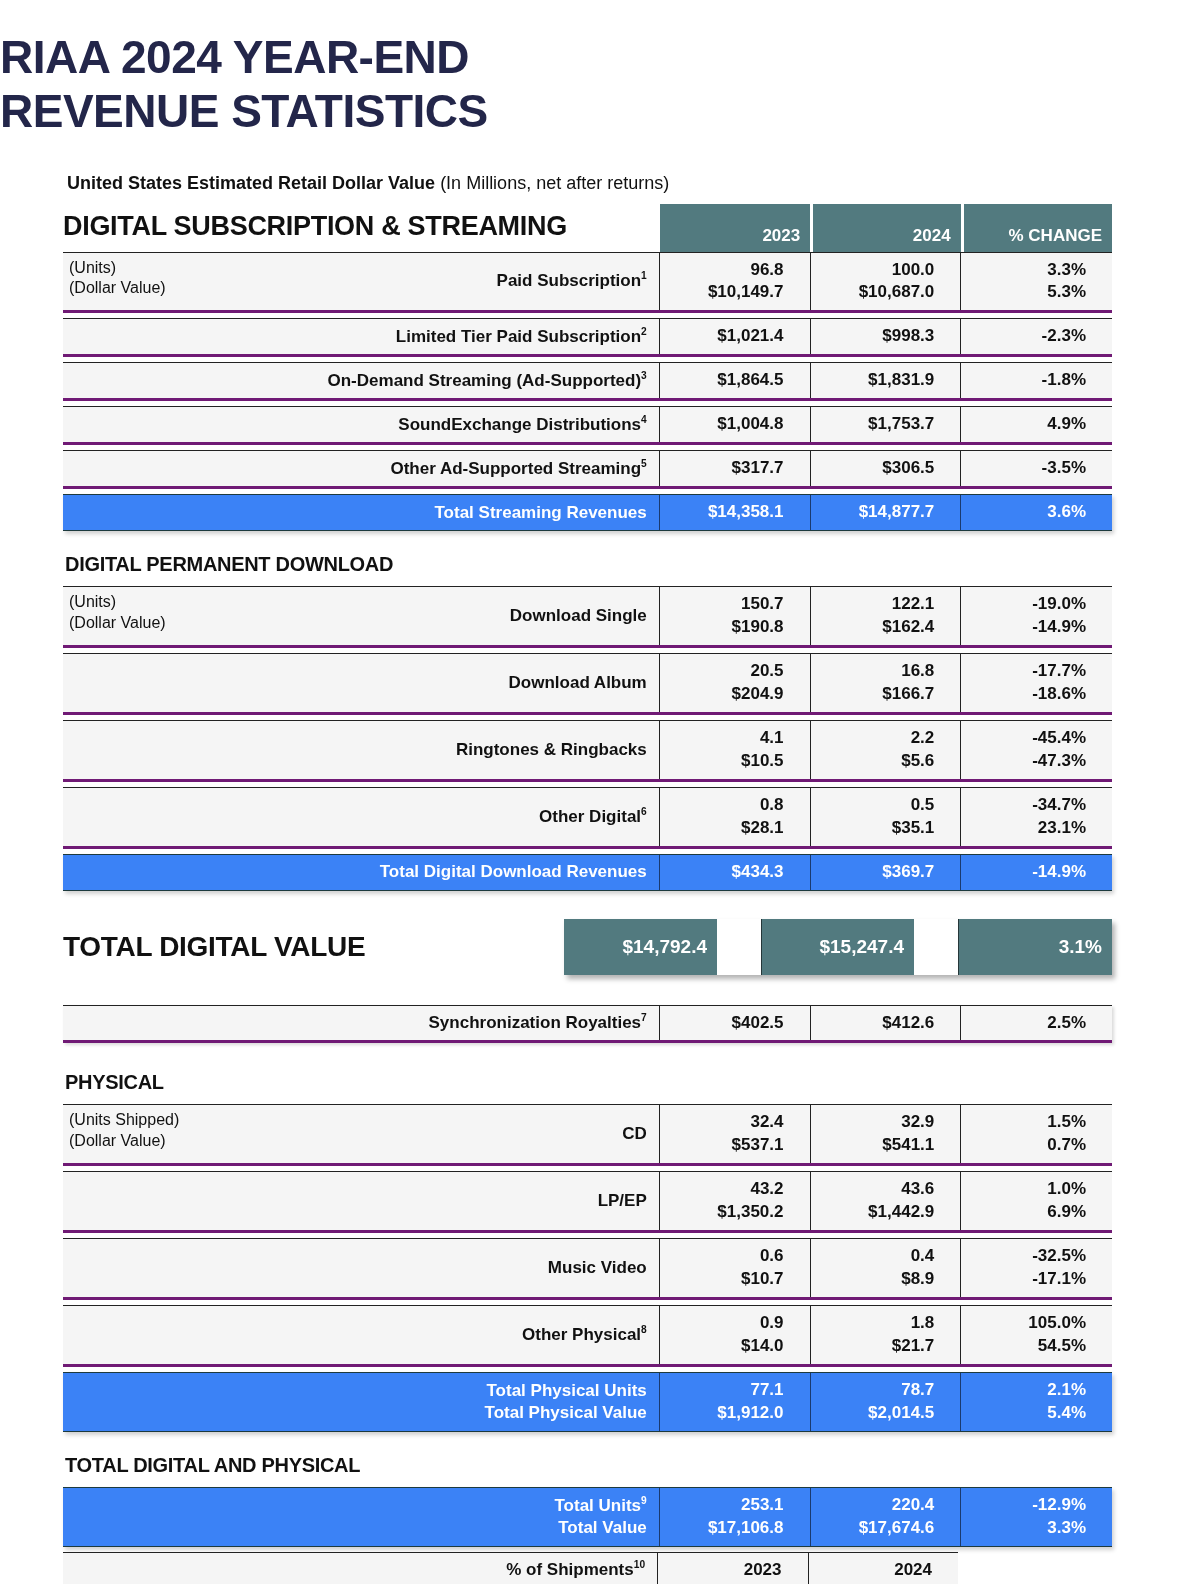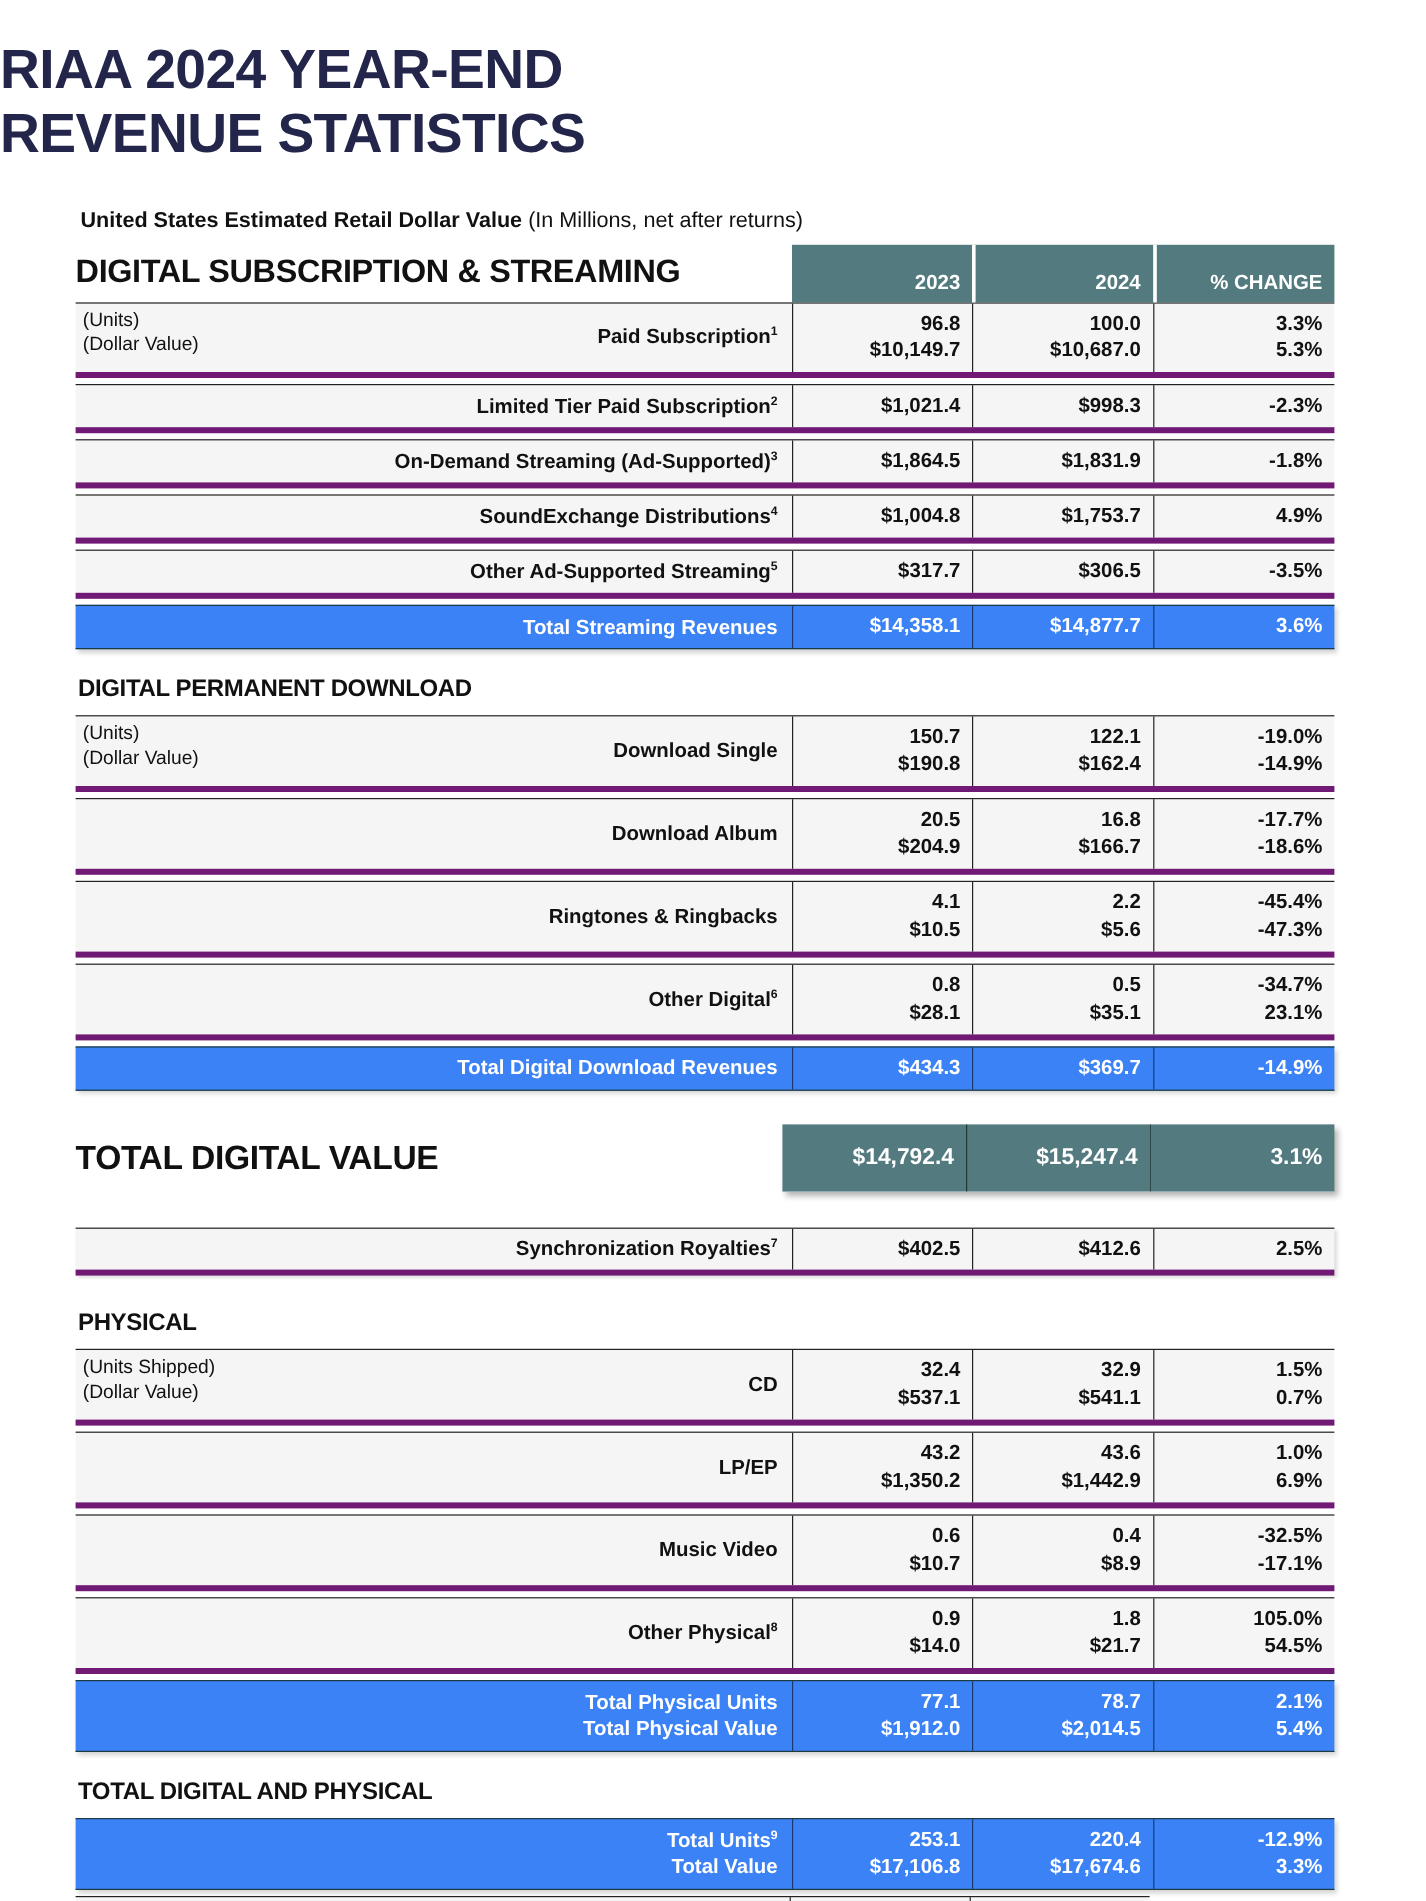--- a/index.html
+++ b/index.html
@@ -37,46 +37,46 @@
     padding:6px 10px;
   }
   .head-cell + .head-cell { border-left:3px solid #fff; }
 
   
   .section-heading { margin:22px 0 10px 2px; font-size:20px; font-weight:800; letter-spacing:-0.3px; }
 
   
   .row {
     display:flex; background:#f5f5f5;
-    border-top:1px solid #222; border-bottom:5px solid #701a75;
+    border-top:1px solid #222; border-bottom:3px solid #701a75;
     margin-bottom:5px;
   }
   .cell-label {
     width:609px; position:relative; display:flex; align-items:center;
     padding:6px 12px 6px 6px;
   }
   .hints { position:absolute; left:6px; top:5px; font-size:16px; line-height:1.3; font-weight:400; }
   .row-label { margin-left:auto; text-align:right; font-weight:700; font-size:17px; line-height:1.3; }
   .cell-val {
-    border-left:1px solid #222; text-align:right; padding:6px 10px;
+    border-left:1px solid #222; text-align:right; padding:6px 26px;
     font-weight:700; font-size:17px; line-height:1.35;
     display:flex; flex-direction:column; justify-content:center;
   }
   .cell-val div { white-space:nowrap; }
   sup { font-size:60%; vertical-align:super; line-height:0; }
 
   
   .row.total { background:#3b82f6; color:#fff; border-top:1px solid #1d3a3e; border-bottom:1px solid #1d3a3e; box-shadow:2px 3px 4px rgba(0,0,0,0.18); }
   .row.total .cell-val { border-left:1px solid rgba(0,0,0,0.55); }
   .row.total .row-label { color:#fff; }
 
   
   .tdv-row { display:flex; align-items:center; margin:28px 0 30px; }
   .tdv-title { width:609px; font-size:28px; font-weight:800; letter-spacing:-0.3px; }
-  .tdv-band { display:flex; box-shadow:3px 4px 5px rgba(0,0,0,0.3); }
+  .tdv-band { display:flex; box-shadow:3px 4px 5px rgba(0,0,0,0.3);gap:44px; }
   .tdv-cell {
     height:56px; background:#527a7f; color:#fff; font-weight:700; font-size:19px;
     display:flex; align-items:center; justify-content:flex-end; padding:0 10px;
   }
   .tdv-cell + .tdv-cell { border-left:1px solid rgba(0,0,0,0.55); }
 
   
   .row.single { margin:0 0 28px; box-shadow:2px 2px 3px rgba(0,0,0,0.15); }
 
   

